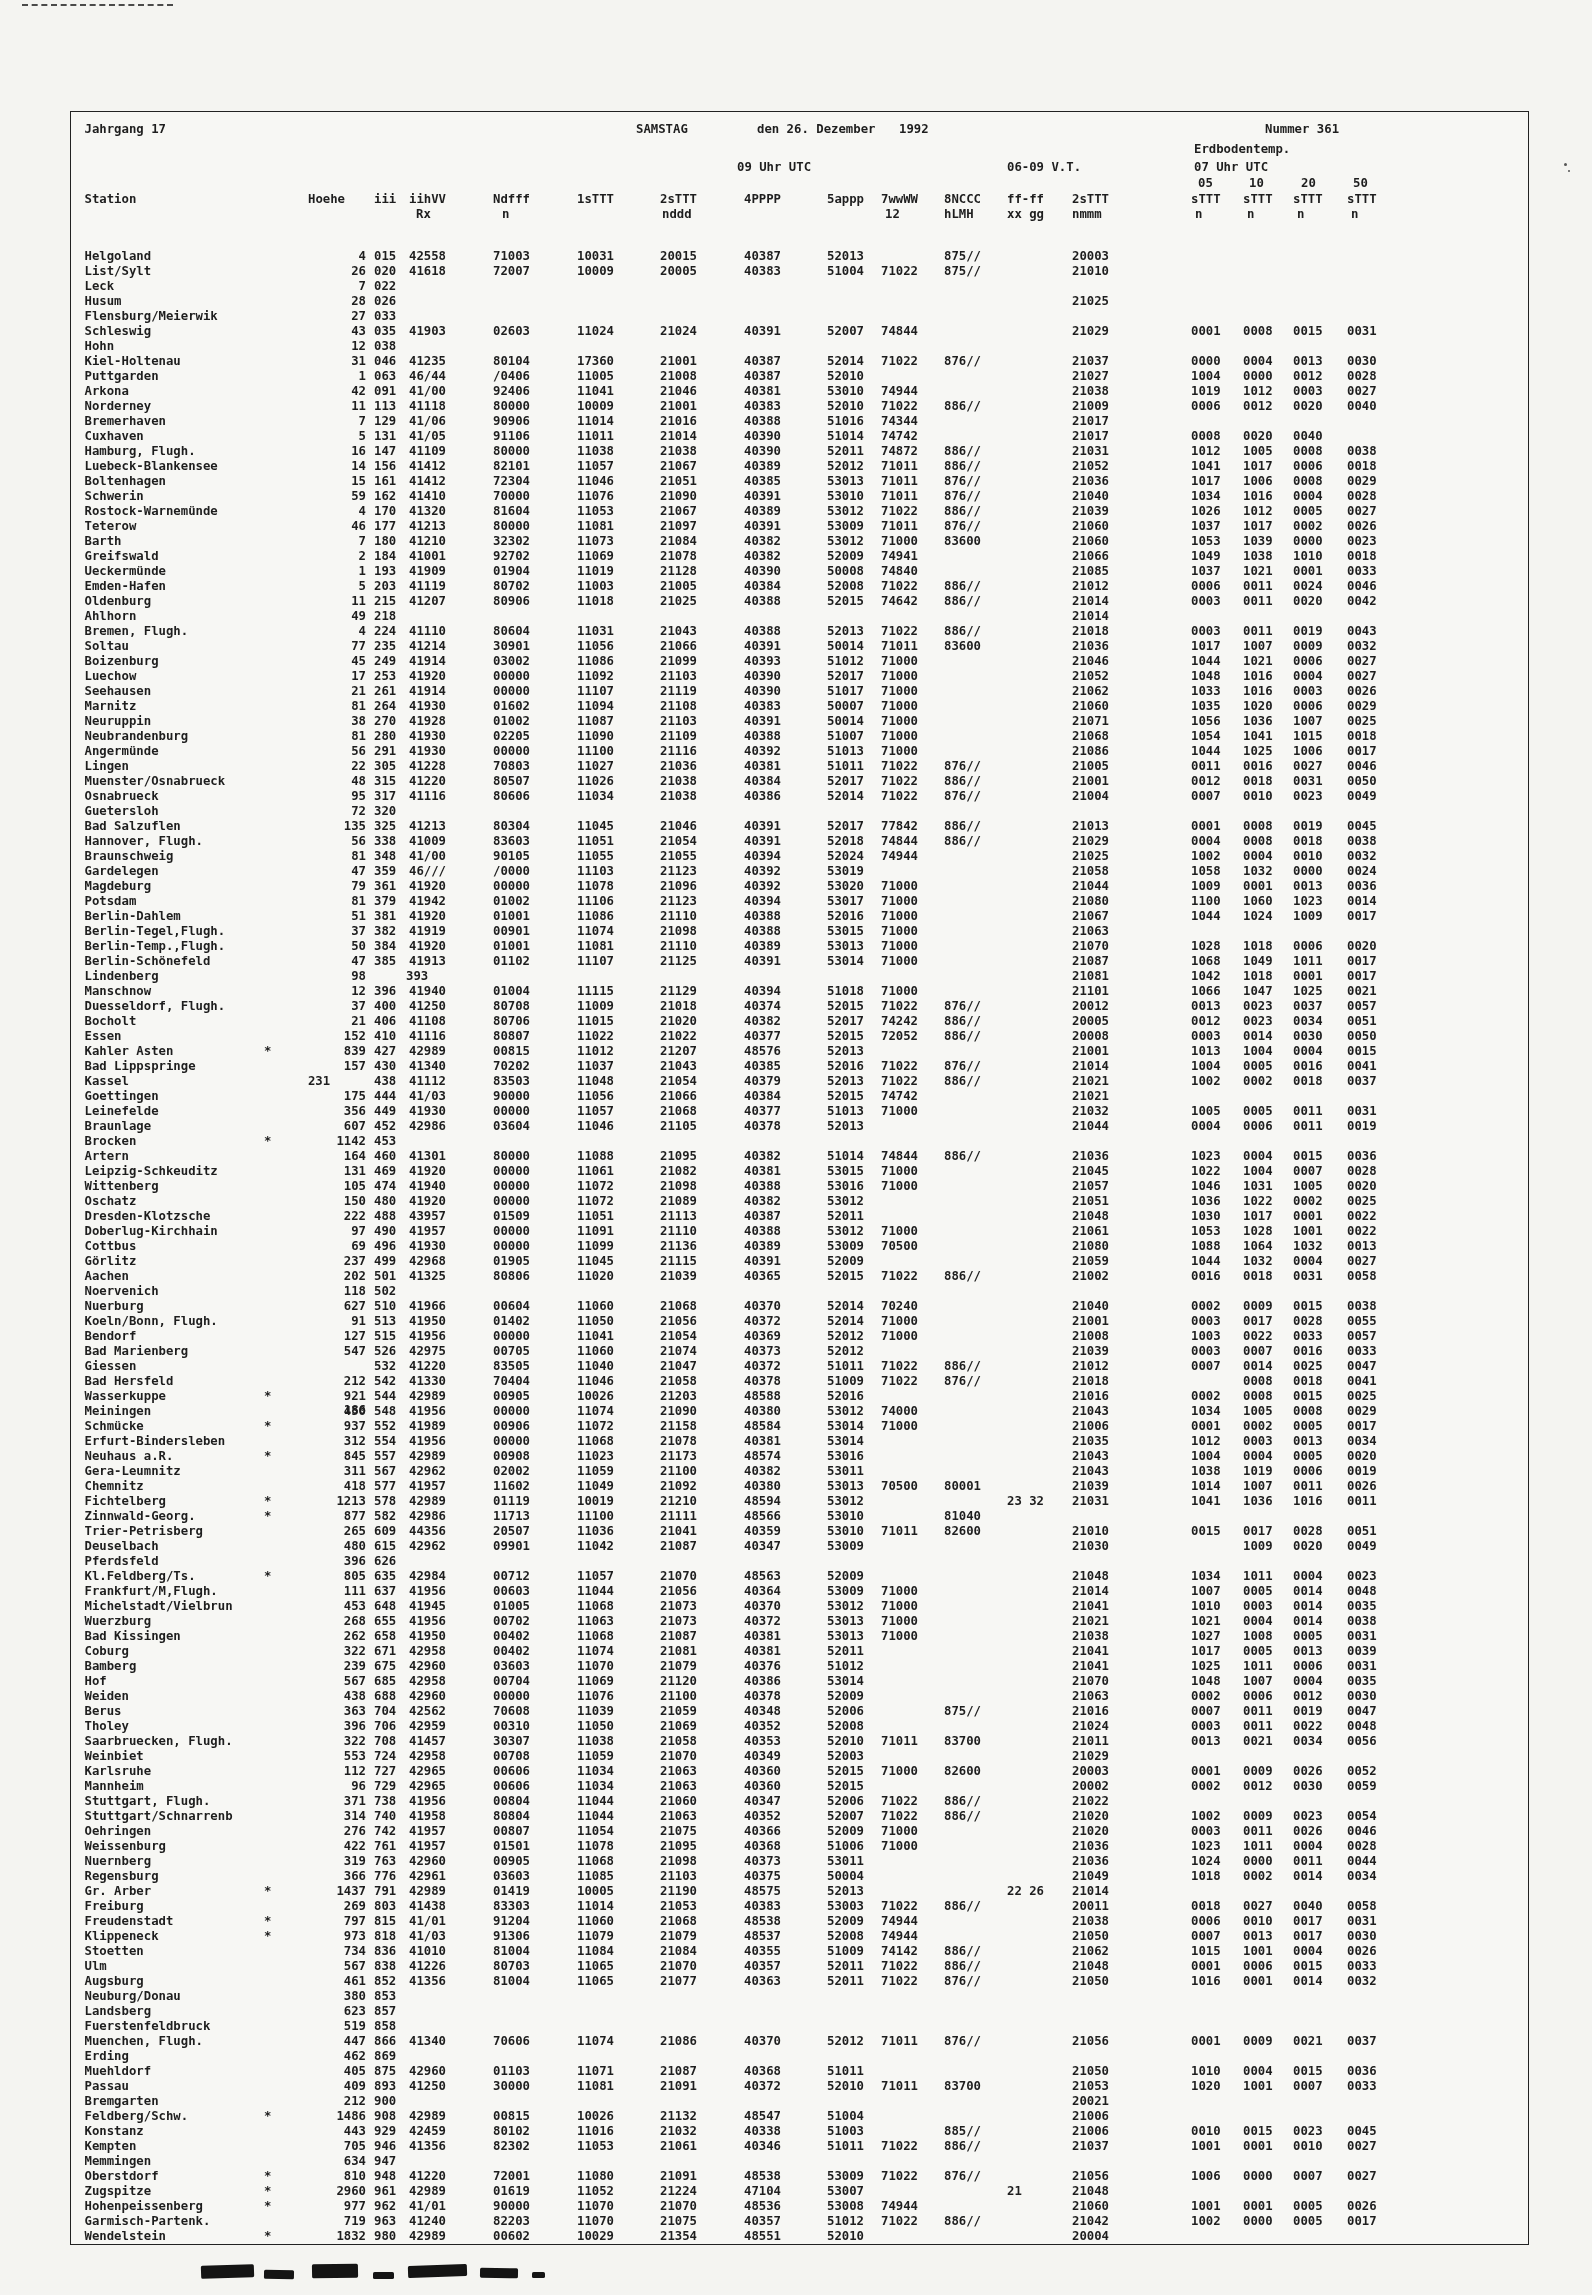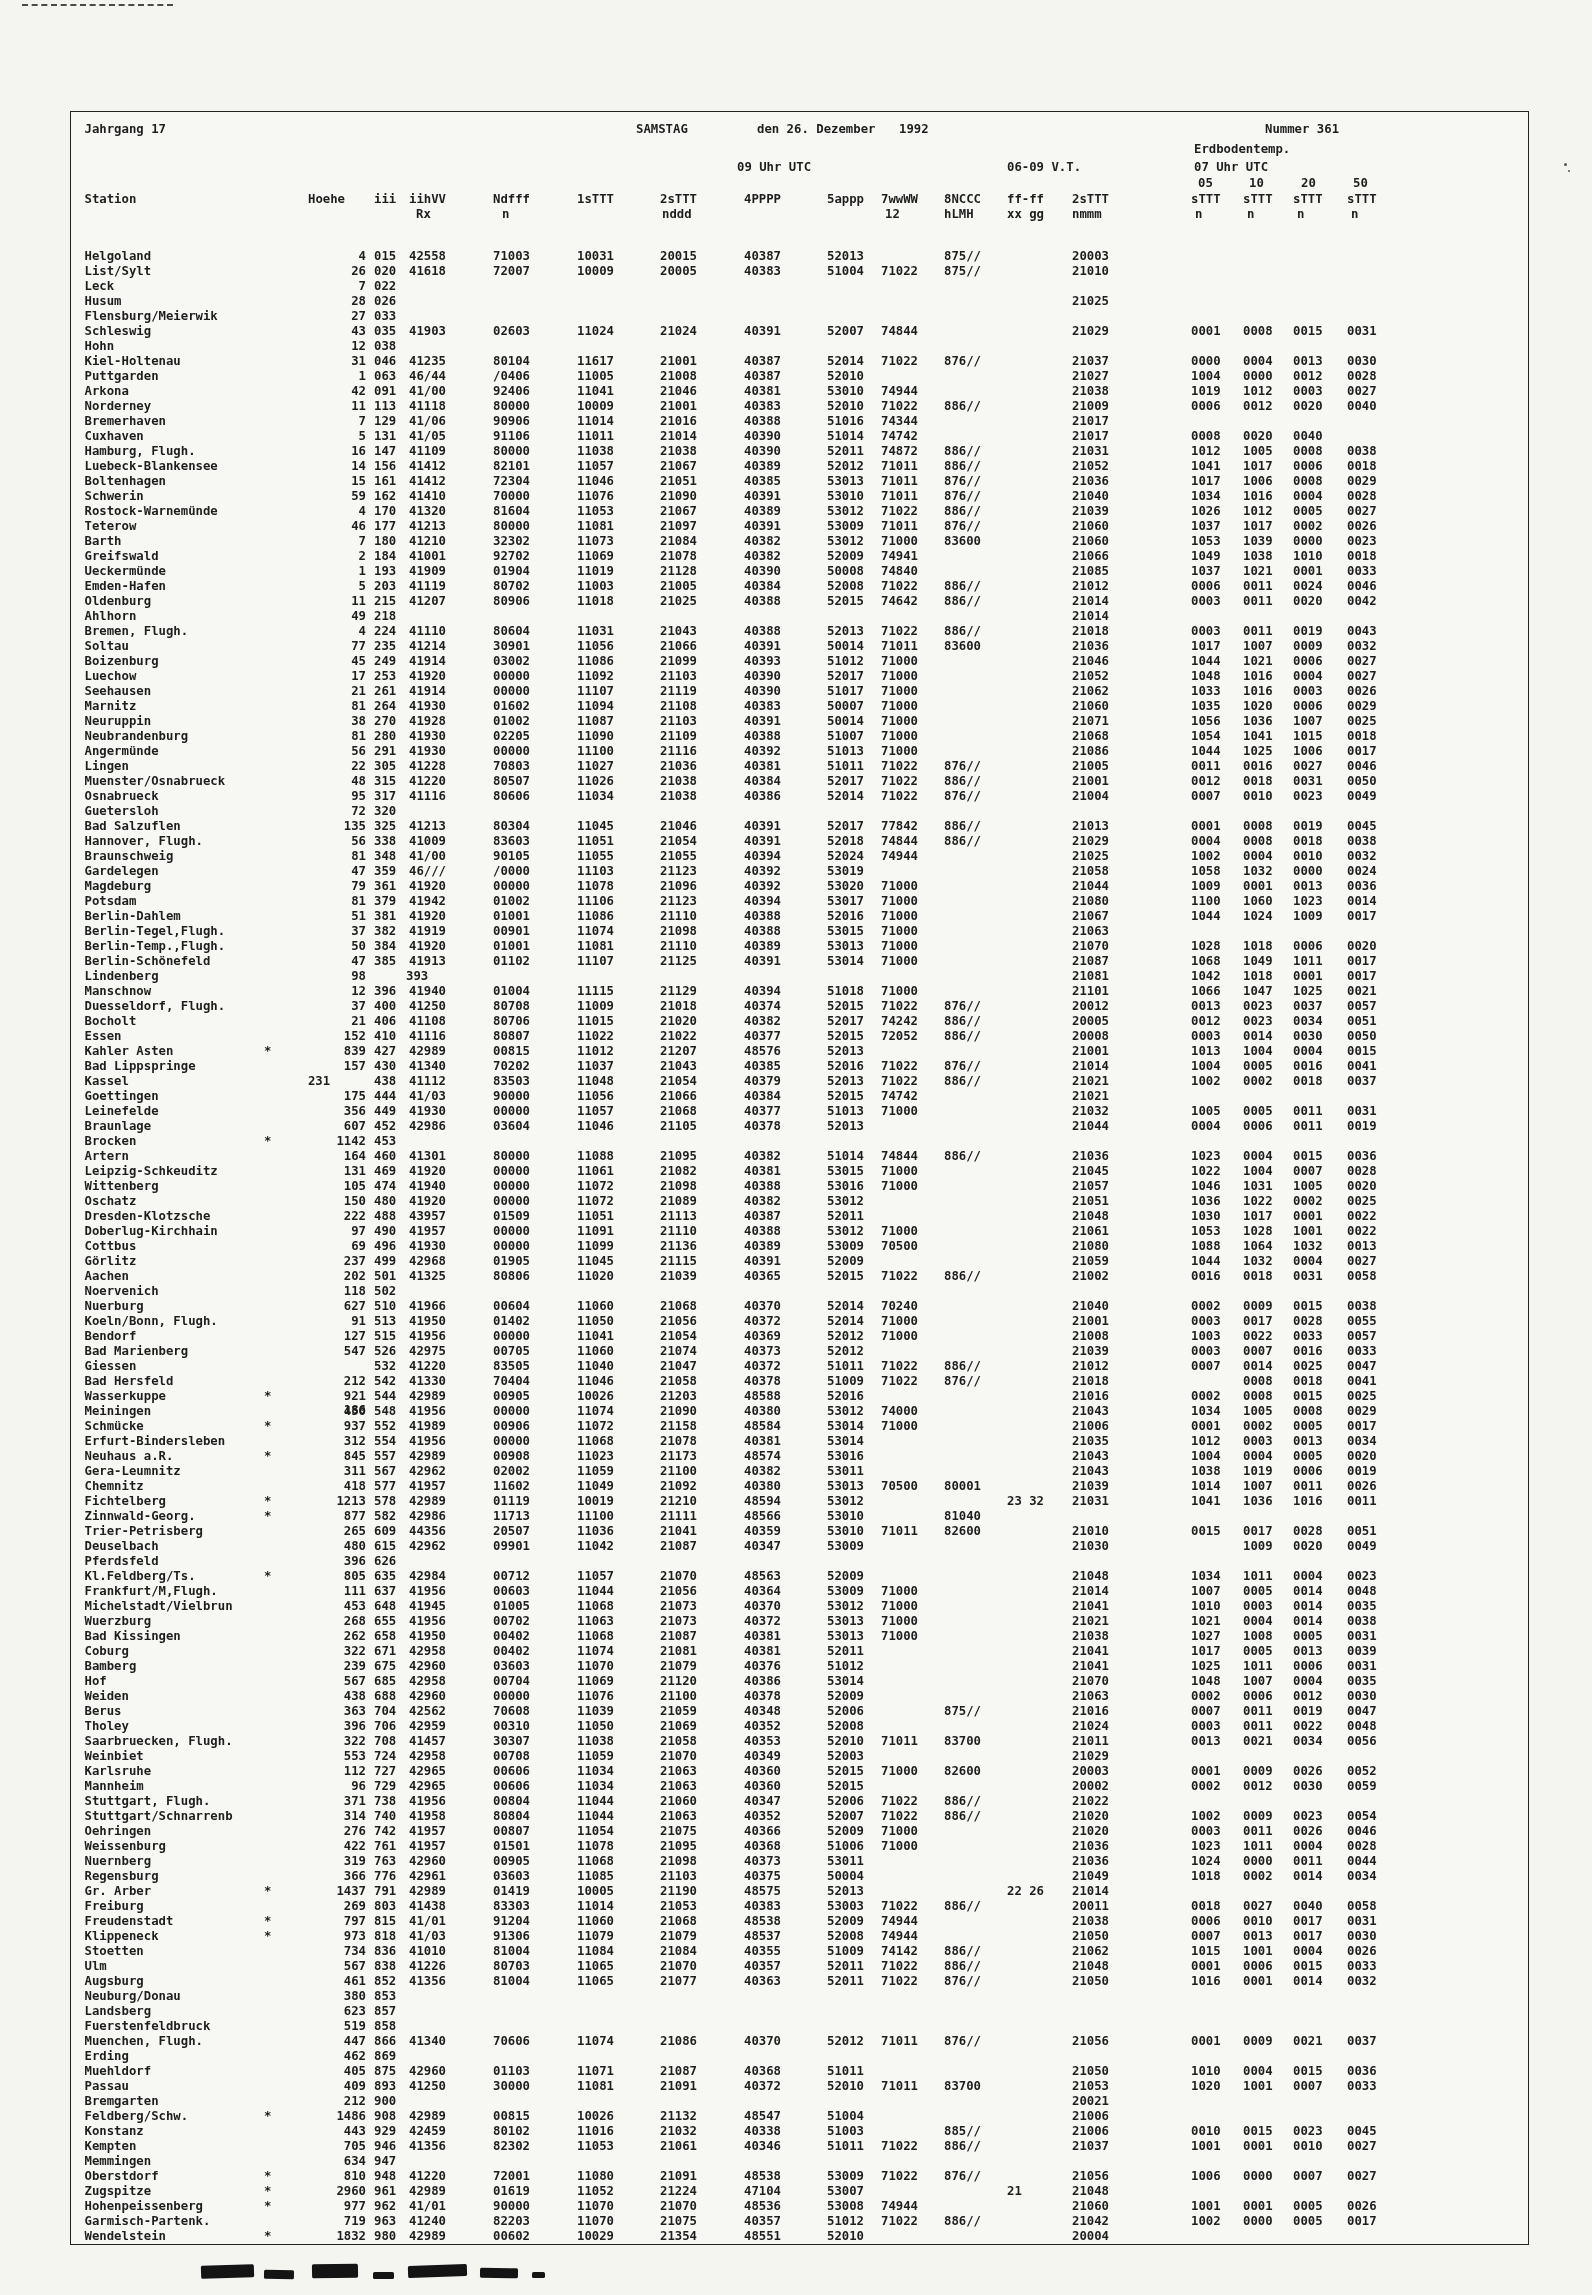--- a/index.html
+++ b/index.html
@@ -149,21 +149,21 @@
         <span class="c" style="left: 13.5px;">Hohn</span>
         <span class="c" style="left: 201px; width: 94px; text-align: right;">12</span>
         <span class="c" style="left: 303px;">038</span>
       </div>
       <div class="row">
         <span class="c" style="left: 13.5px;">Kiel-Holtenau</span>
         <span class="c" style="left: 201px; width: 94px; text-align: right;">31</span>
         <span class="c" style="left: 303px;">046</span>
         <span class="c" style="left: 338px;">41235</span>
         <span class="c" style="left: 422px;">80104</span>
-        <span class="c" style="left: 506px;">11617</span>
+        <span class="c" style="left: 506px;">17360</span>
         <span class="c" style="left: 589px;">21001</span>
         <span class="c" style="left: 673px;">40387</span>
         <span class="c" style="left: 756px;">52014</span>
         <span class="c" style="left: 810px;">71022</span>
         <span class="c" style="left: 873px;">876//</span>
         <span class="c" style="left: 1001px;">21037</span>
         <span class="c" style="left: 1120px;">0000</span>
         <span class="c" style="left: 1172px;">0004</span>
         <span class="c" style="left: 1222px;">0013</span>
         <span class="c" style="left: 1276px;">0030</span>

